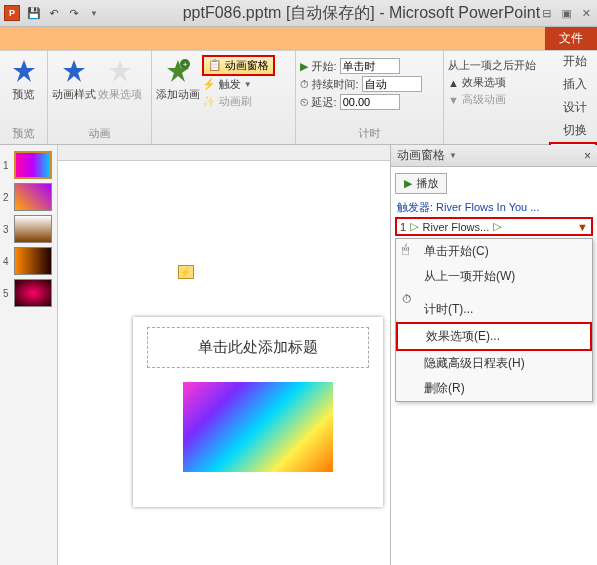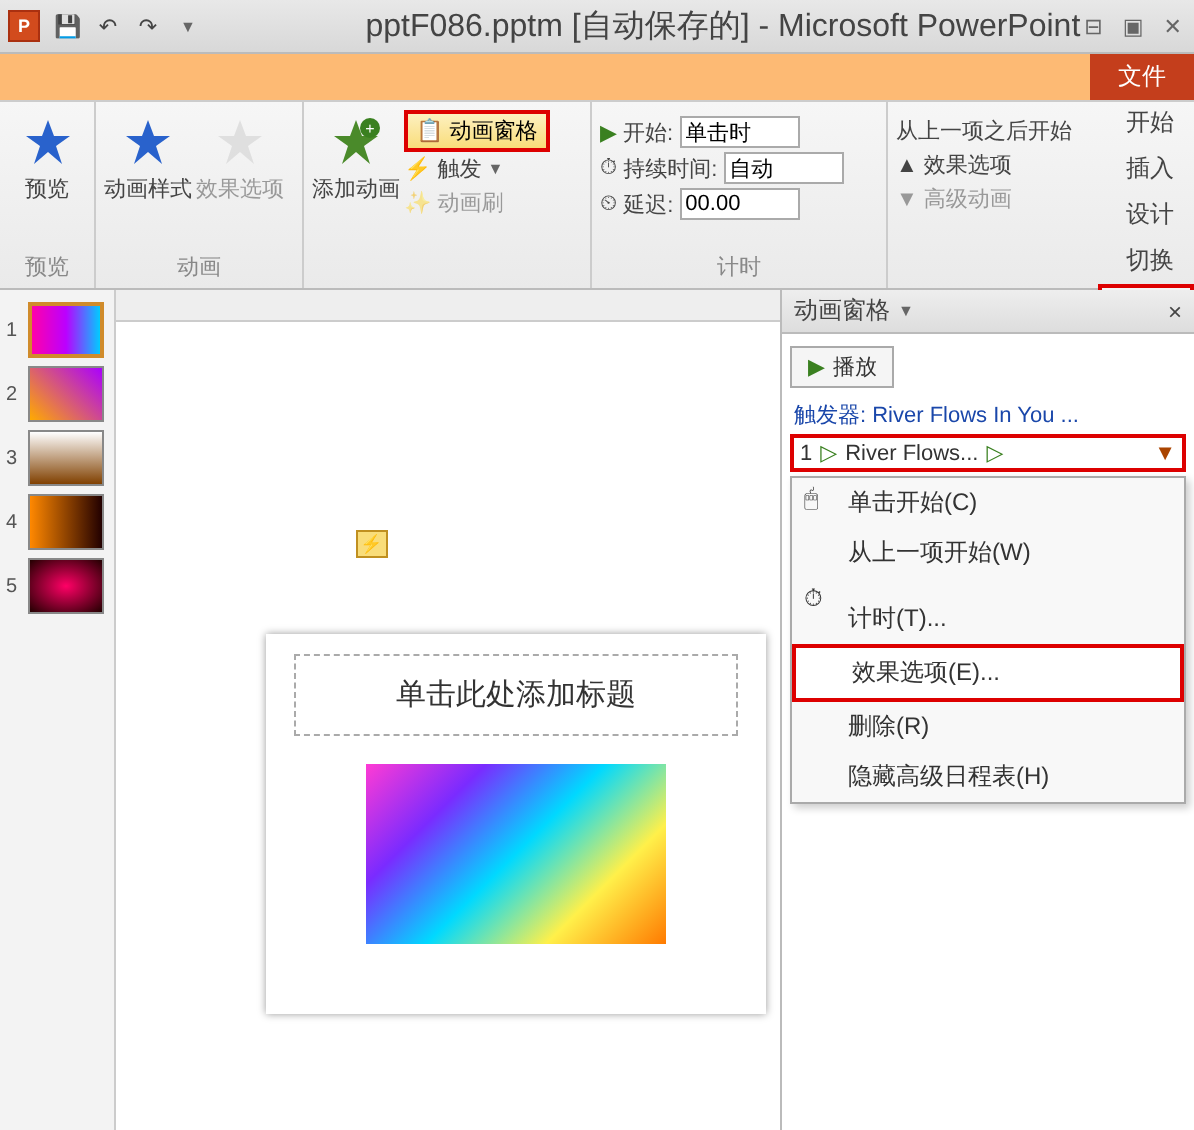--- a/index.html
+++ b/index.html
@@ -268,18 +268,18 @@
         <span>River Flows...</span>
         <span style="color:#3a8020">▷</span>
         <span class="dd">▼</span>
       </div>
       <div class="ctx-menu">
         <div class="ctx-item"><span class="ico">🖱</span><span>单击开始(C)</span></div>
         <div class="ctx-item"><span>从上一项开始(W)</span></div>
         <div class="ctx-item"><span class="ico">⏱</span></div>
         <div class="ctx-item"><span>计时(T)...</span></div>
         <div class="ctx-item hl"><span>效果选项(E)...</span></div>
+        <div class="ctx-item"><span>隐藏高级日程表(H)</span></div>
         <div class="ctx-item"><span>删除(R)</span></div>
-        <div class="ctx-item"><span>隐藏高级日程表(H)</span></div>
       </div>
     </div>
   </div>
 </div>
 
 </body></html>

